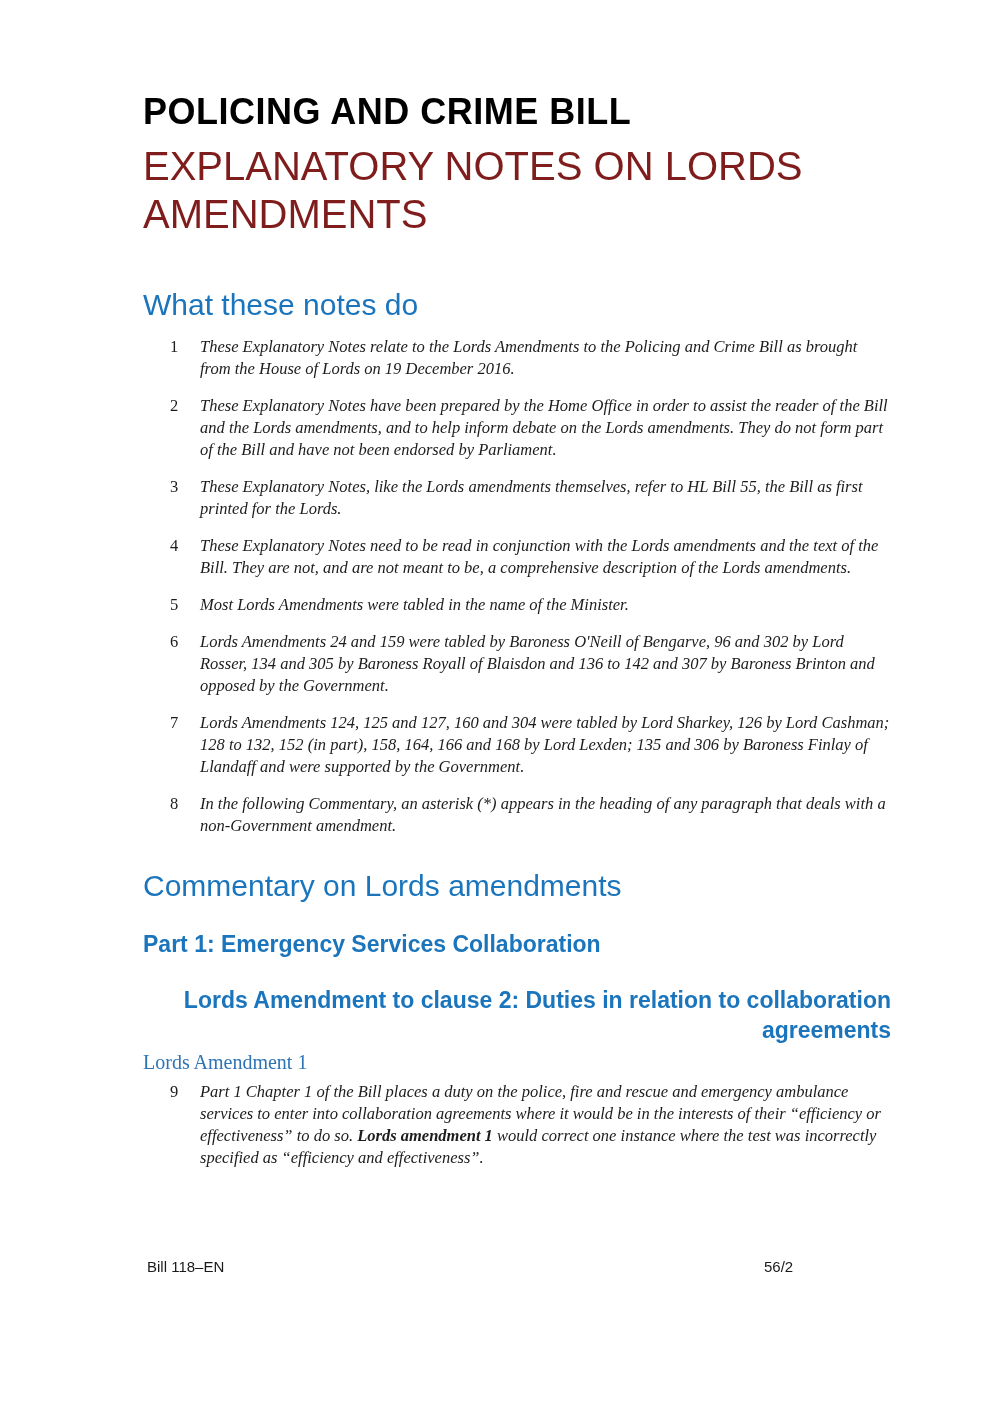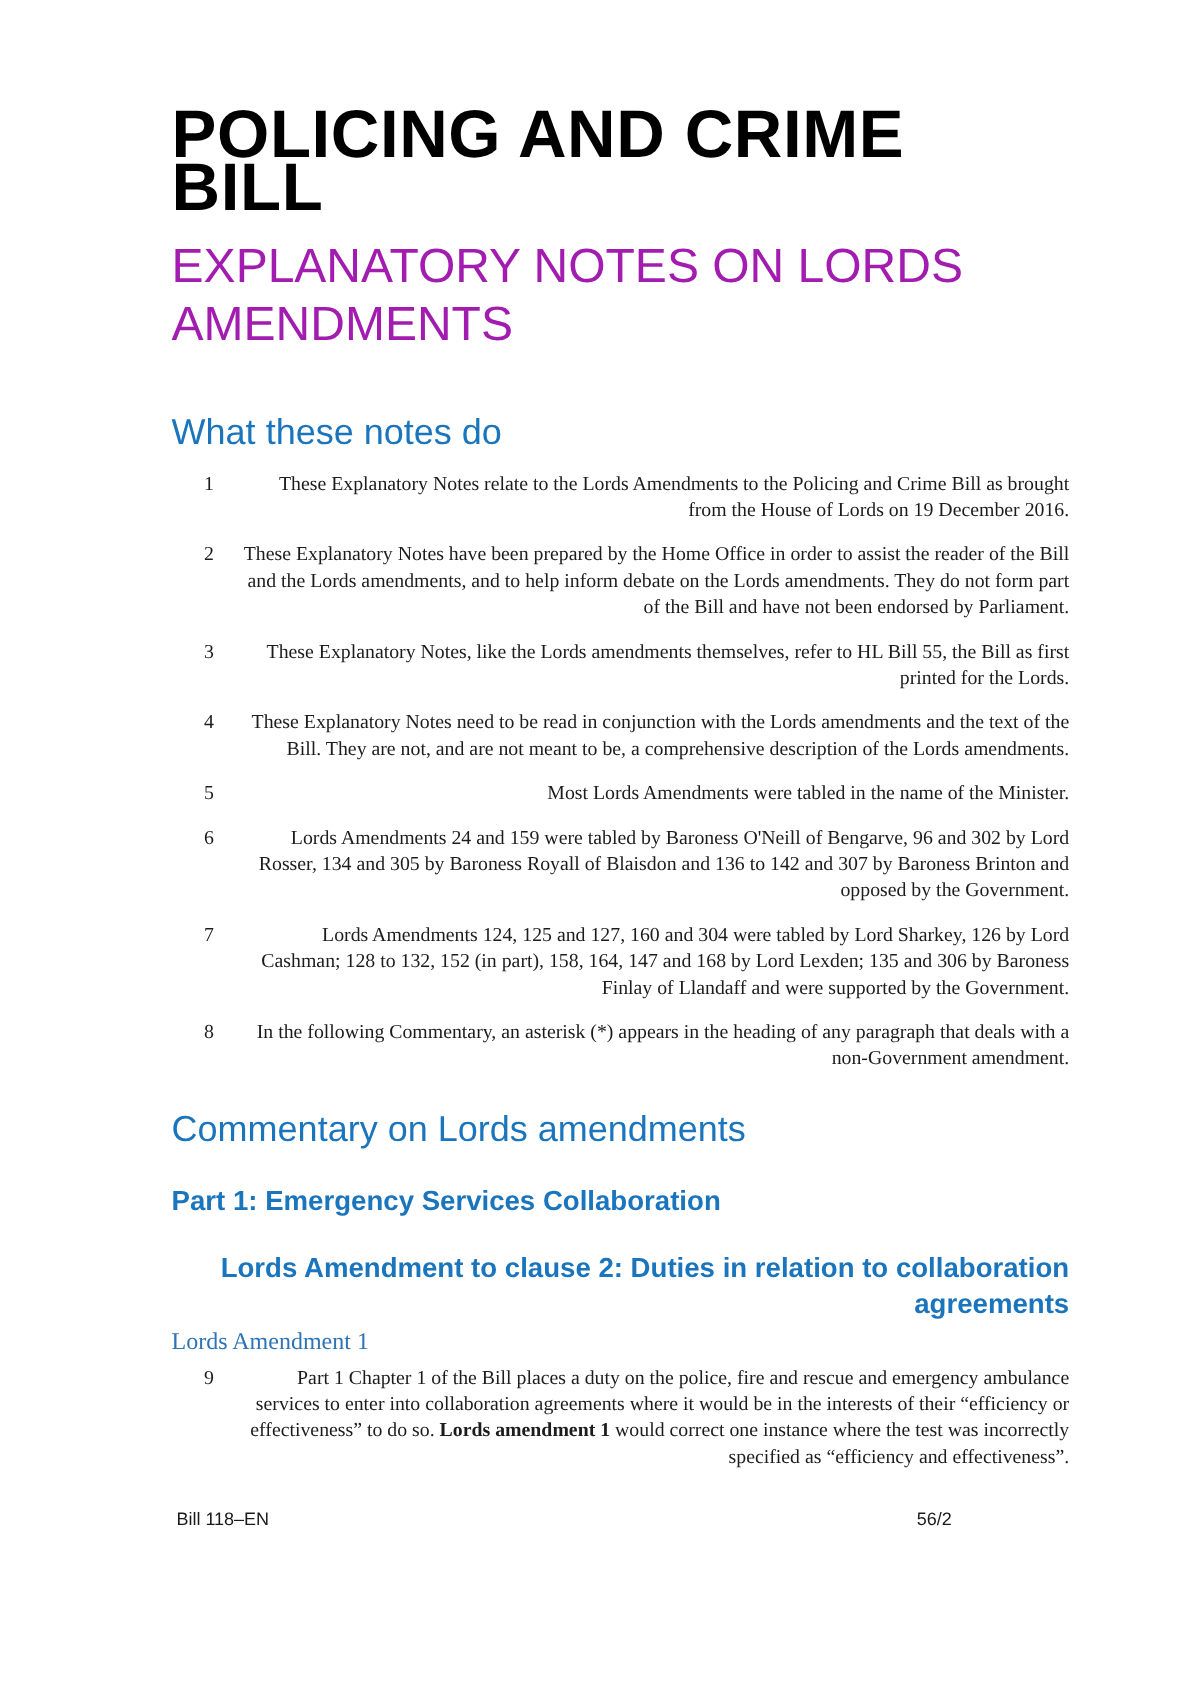--- a/index.html
+++ b/index.html
@@ -18,32 +18,32 @@
   }
   .page {
     position: absolute;
     inset: 0;
     padding: 90px 100px 0 143px;
     background: #ffffff;
   }
   .doc-title {
     font-family: "Liberation Sans", sans-serif;
     font-weight: bold;
-    font-size: 56px;
+    font-size: 36px;
     line-height: 44px;
     color: #000000;
     letter-spacing: 0.5px;
   }
   .doc-subtitle {
     font-family: "Liberation Sans", sans-serif;
     font-weight: normal;
     font-size: 40px;
     line-height: 48px;
-    color: #a21caf;
-    margin-top: 20px;
+    color: #7f1d1d;
+    margin-top: 8px;
   }
   h2.blue-h1 {
     font-family: "Liberation Sans", sans-serif;
     font-weight: normal;
     font-size: 30px;
     line-height: 38px;
     color: var(--heading-blue);
   }
   .notes-heading { margin-top: 48px; }
   .commentary-heading { margin-top: 30px; }
@@ -74,21 +74,22 @@
     font-size: 16.5px;
     line-height: 22px;
     color: #1c1c1c;
   }
   .para-num {
     flex: 0 0 57px;
     padding-left: 27px;
   }
   .para-text {
     flex: 1;
-    text-align: right;
+    text-align: left;
+    font-style: italic;
   }
   .para-9 { margin-top: 6px; margin-bottom: 0; }
   .inline-bold { font-weight: bold; }
   .footer {
     position: absolute;
     top: 1258px;
     left: 0;
     width: 991px;
     font-family: "Liberation Sans", sans-serif;
     font-size: 15px;
@@ -127,21 +128,21 @@
     <li class="para">
       <span class="para-num">5</span>
       <span class="para-text">Most Lords Amendments were tabled in the name of the Minister.</span>
     </li>
     <li class="para">
       <span class="para-num">6</span>
       <span class="para-text">Lords Amendments 24 and 159 were tabled by Baroness O'Neill of Bengarve, 96 and 302 by Lord Rosser, 134 and 305 by Baroness Royall of Blaisdon and 136 to 142 and 307 by Baroness Brinton and opposed by the Government.</span>
     </li>
     <li class="para">
       <span class="para-num">7</span>
-      <span class="para-text">Lords Amendments 124, 125 and 127, 160 and 304 were tabled by Lord Sharkey, 126 by Lord Cashman; 128 to 132, 152 (in part), 158, 164, 147 and 168 by Lord Lexden; 135 and 306 by Baroness Finlay of Llandaff and were supported by the Government.</span>
+      <span class="para-text">Lords Amendments 124, 125 and 127, 160 and 304 were tabled by Lord Sharkey, 126 by Lord Cashman; 128 to 132, 152 (in part), 158, 164, 166 and 168 by Lord Lexden; 135 and 306 by Baroness Finlay of Llandaff and were supported by the Government.</span>
     </li>
     <li class="para">
       <span class="para-num">8</span>
       <span class="para-text">In the following Commentary, an asterisk (*) appears in the heading of any paragraph that deals with a non-Government amendment.</span>
     </li>
   </ol>
 
   <h2 class="blue-h1 commentary-heading">Commentary on Lords amendments</h2>
 
   <h3 class="blue-h2 part-heading">Part 1: Emergency Services Collaboration</h3>

